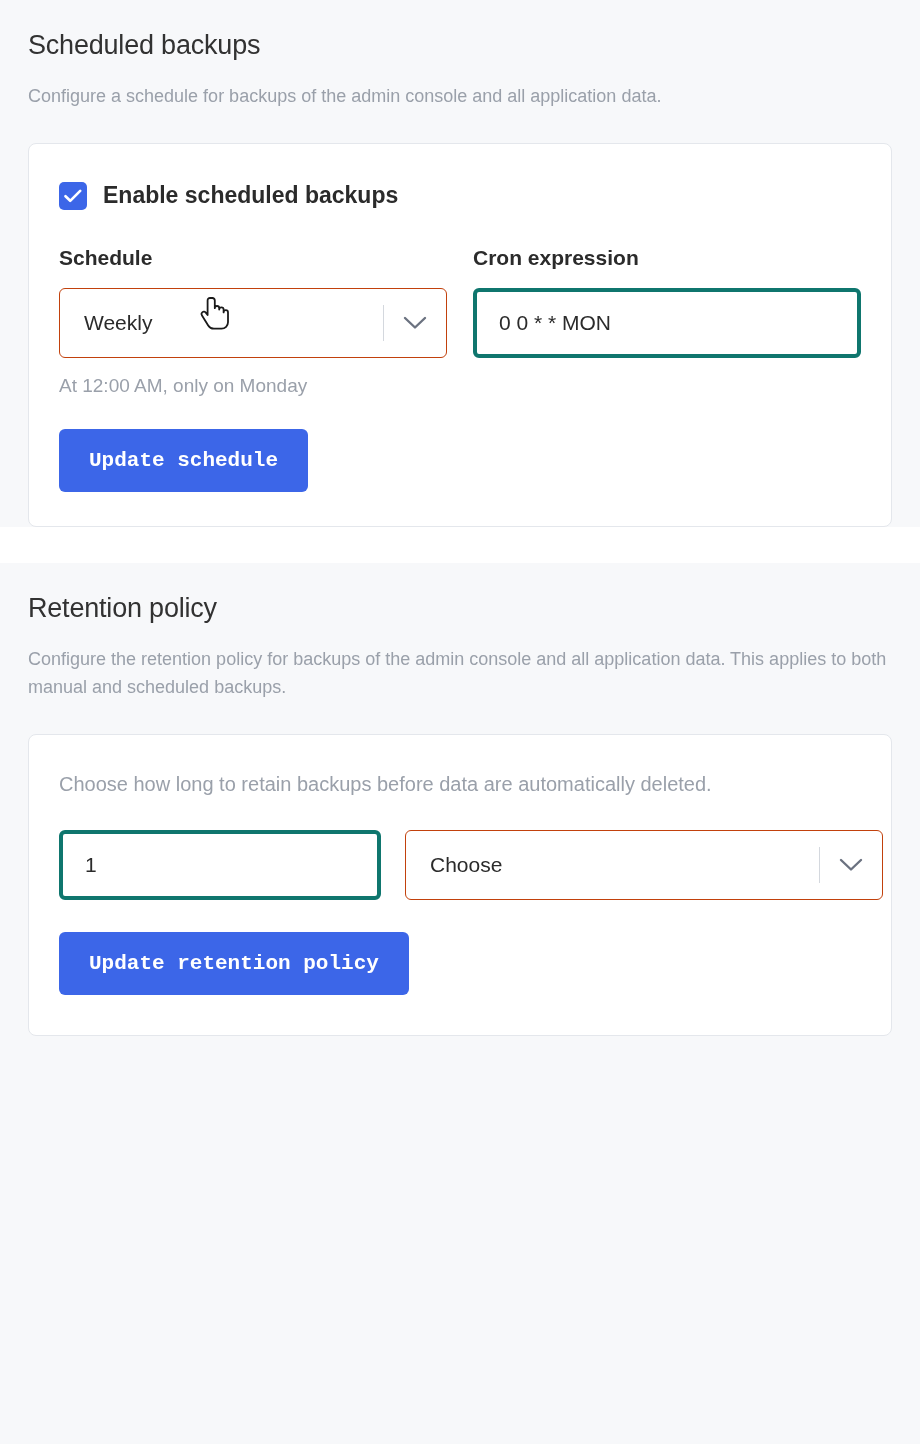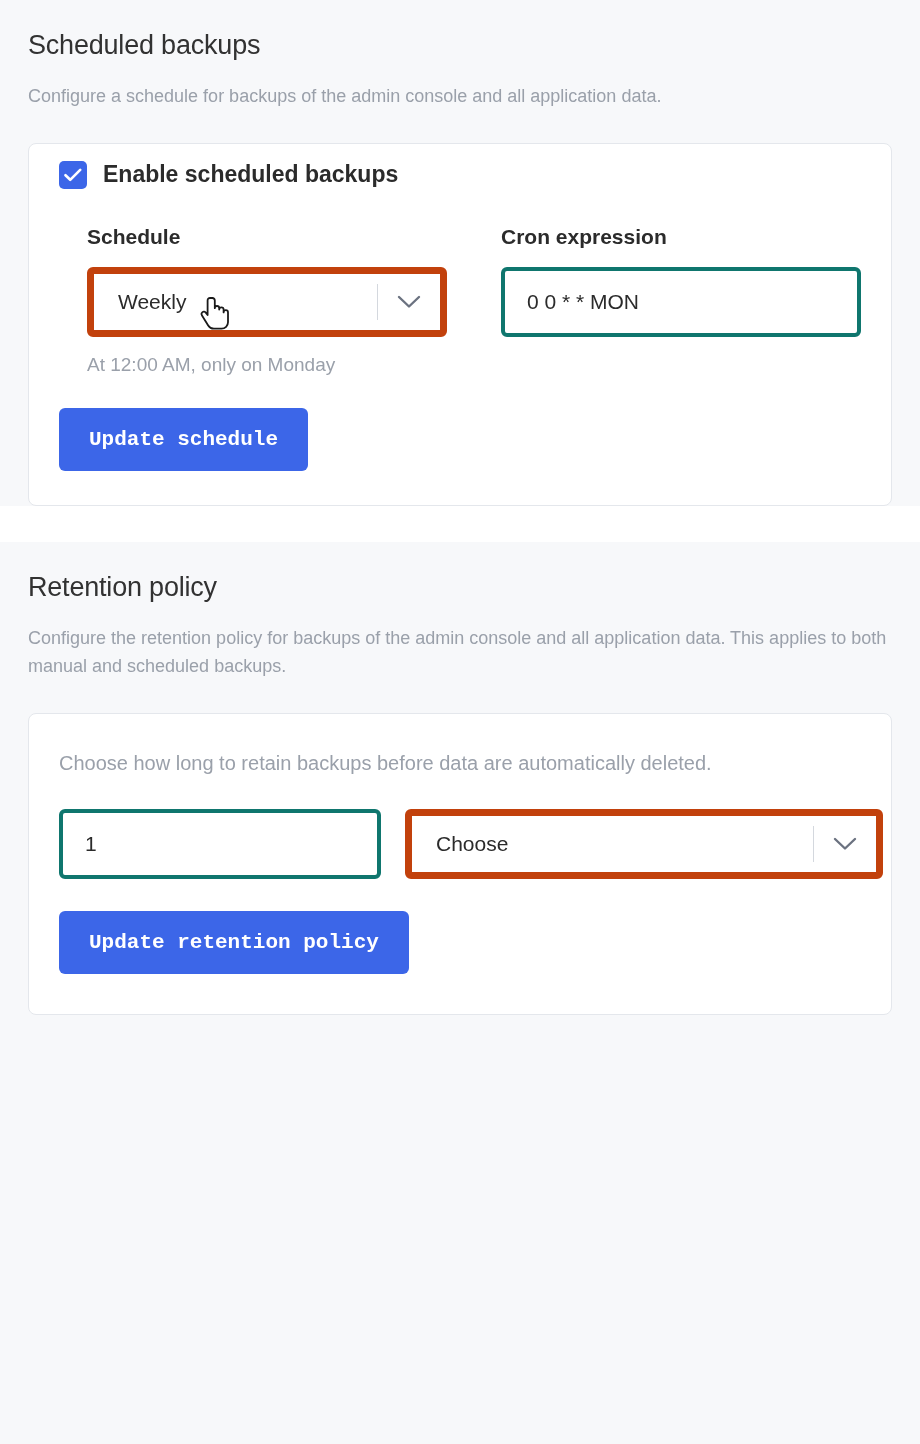--- a/index.html
+++ b/index.html
@@ -46,21 +46,21 @@
 
   .card {
     background: #ffffff;
     border: 1px solid #e4e7ec;
     border-radius: 8px;
     margin-top: 32px;
   }
 
   
   .card-schedule {
-    padding: 17px 30px 34px 30px;
+    padding: 38px 30px 34px 30px;
   }
 
   .checkbox-row {
     display: flex;
     align-items: center;
     gap: 16px;
     position: relative;
   }
 
   .checkbox {
@@ -83,32 +83,31 @@
   }
 
   .field-row {
     display: flex;
     gap: 26px;
     margin-top: 36px;
   }
   .field {
     flex: 1 1 0;
     min-width: 0;
-    margin-left: 28px;
   }
   .field-label {
     font-size: 21px;
     font-weight: bold;
     color: #2b2b2b;
     margin-bottom: 18px;
   }
 
   .select {
     height: 70px;
-    border: 7px solid #c2410c;
+    border: 1px solid #c2410c;
     border-radius: 6px;
     background: #ffffff;
     display: flex;
     align-items: center;
     position: relative;
     cursor: pointer;
   }
   .select .value {
     padding-left: 24px;
     font-size: 21px;

